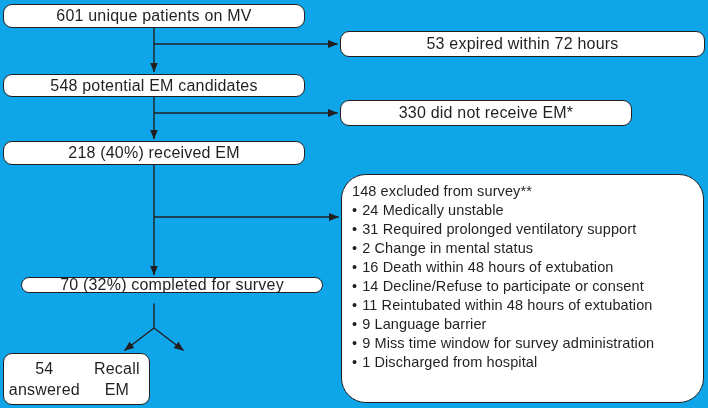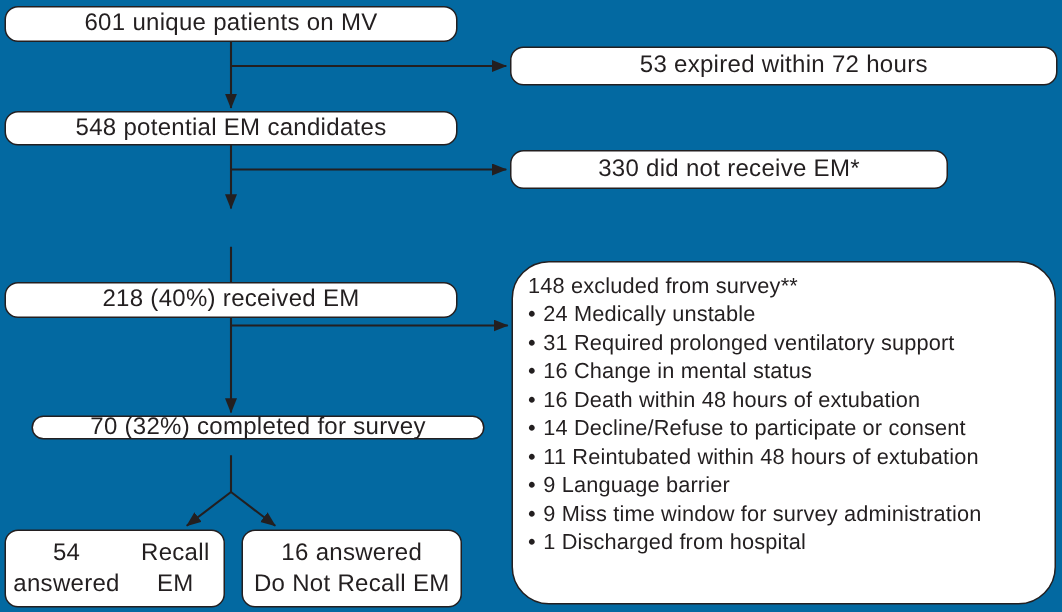--- a/index.html
+++ b/index.html
@@ -4,21 +4,21 @@
 <style>
   html, body { margin: 0; padding: 0; }
   body {
     font-family: "Liberation Sans", sans-serif;
     background: #ffffff;
   }
   .canvas {
     position: relative;
     width: 708px;
     height: 408px;
-    background: #0369a1;
+    background: #0ea5e9;
     overflow: hidden;
   }
   .connectors {
     position: absolute;
     left: 0; top: 0;
     width: 708px; height: 408px;
     z-index: 0;
   }
   .box {
     position: absolute;
@@ -32,21 +32,21 @@
     justify-content: center;
     font-size: 16px;
     letter-spacing: 0.2px;
     z-index: 1;
     text-align: center;
   }
   .box-b1 { left: 3px;   top: 4px;   width: 302px; height: 24px; }
   .box-r1 { left: 340px; top: 31px;  width: 365px; height: 26px; }
   .box-b2 { left: 3px;   top: 74px;  width: 302px; height: 23px; text-align: center; }
   .box-r2 { left: 340px; top: 100px; width: 292px; height: 26px; }
-  .box-b3 { left: 3px;   top: 141px; width: 302px; height: 24px; margin-top: 47px; }
+  .box-b3 { left: 3px;   top: 141px; width: 302px; height: 24px; }
   .box-b4 { left: 21px;   top: 277px; width: 302px; height: 16px; }
   .box-b5 { left: 3px;   top: 353px; width: 147px; height: 52px; flex-direction: row; line-height: 21px; }
   .box-b6 { left: 161px; top: 353px; width: 147px; height: 52px; flex-direction: column; line-height: 21px; }
   .box-excluded {
     left: 341px; top: 174px; width: 363px; height: 229px;
     flex-direction: column;
     align-items: flex-start;
     justify-content: flex-start;
     padding: 7px 8px 4px 10px;
     font-size: 14.5px;
@@ -105,21 +105,21 @@
 
   <div class="box box-excluded">
     <div class="ex-title">148 excluded from survey**</div>
     <div class="ex-item">
       <span class="bullet">•</span><span>24 Medically unstable</span>
     </div>
     <div class="ex-item">
       <span class="bullet">•</span><span>31 Required prolonged ventilatory support</span>
     </div>
     <div class="ex-item">
-      <span class="bullet">•</span><span>16 Change in mental status</span>
+      <span class="bullet">•</span><span>2 Change in mental status</span>
     </div>
     <div class="ex-item">
       <span class="bullet">•</span><span>16 Death within 48 hours of extubation</span>
     </div>
     <div class="ex-item">
       <span class="bullet">•</span><span>14 Decline/Refuse to participate or consent</span>
     </div>
     <div class="ex-item">
       <span class="bullet">•</span><span>11 Reintubated within 48 hours of extubation</span>
     </div>
@@ -136,18 +136,14 @@
 
   <div class="box box-b4">
     <span>70 (32%) completed for survey</span>
   </div>
 
   <div class="box box-b5">
     <span>54 answered</span>
     <span>Recall EM</span>
   </div>
 
-  <div class="box box-b6">
-    <span>16 answered</span>
-    <span>Do Not Recall EM</span>
-  </div>
 
 </div>
 
 </body></html>

